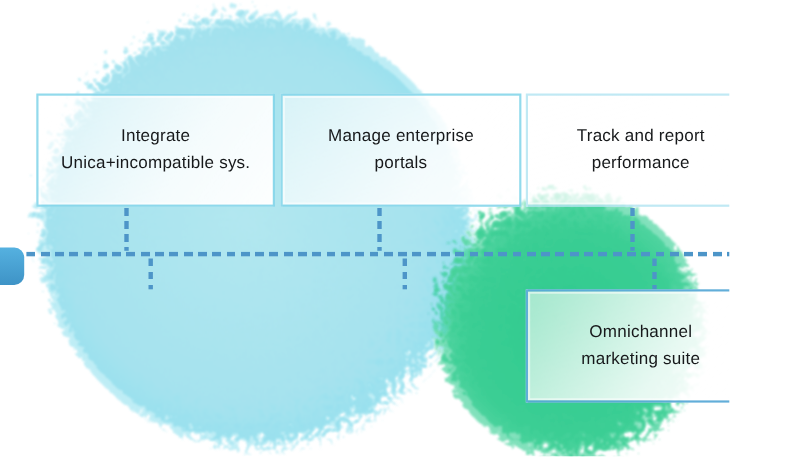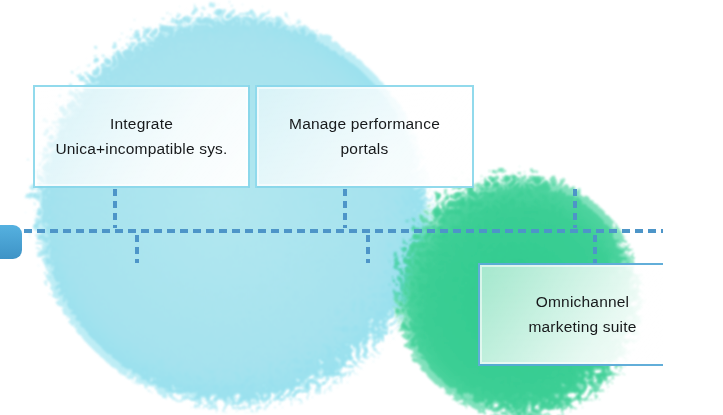--- a/index.html
+++ b/index.html
@@ -96,21 +96,23 @@
   <div class="v-connector v-a v2a"></div>
   <div class="v-connector v-a v3a"></div>
   <div class="v-connector v-b v1b"></div>
   <div class="v-connector v-b v2b"></div>
   <div class="v-connector v-b v3b"></div>
   <div class="endpoint-left"></div>
   <div class="endpoint-right"></div>
 
   <div class="card row1 col1">Integrate
 Unica+incompatible sys.</div>
-  <div class="card row1 col2">Manage performance
+  <div class="card row1 col2">Manage enterprise
 portals</div>
+  <div class="card row1 col3 card--white">Track and report
+performance</div>
   <div class="card row1 card--partial"></div>
 
   <div class="card row2 col3 card--green">Omnichannel
 marketing suite</div>
   <div class="card row2 card--partial"></div>
 
 </div>
 
 </body></html>

